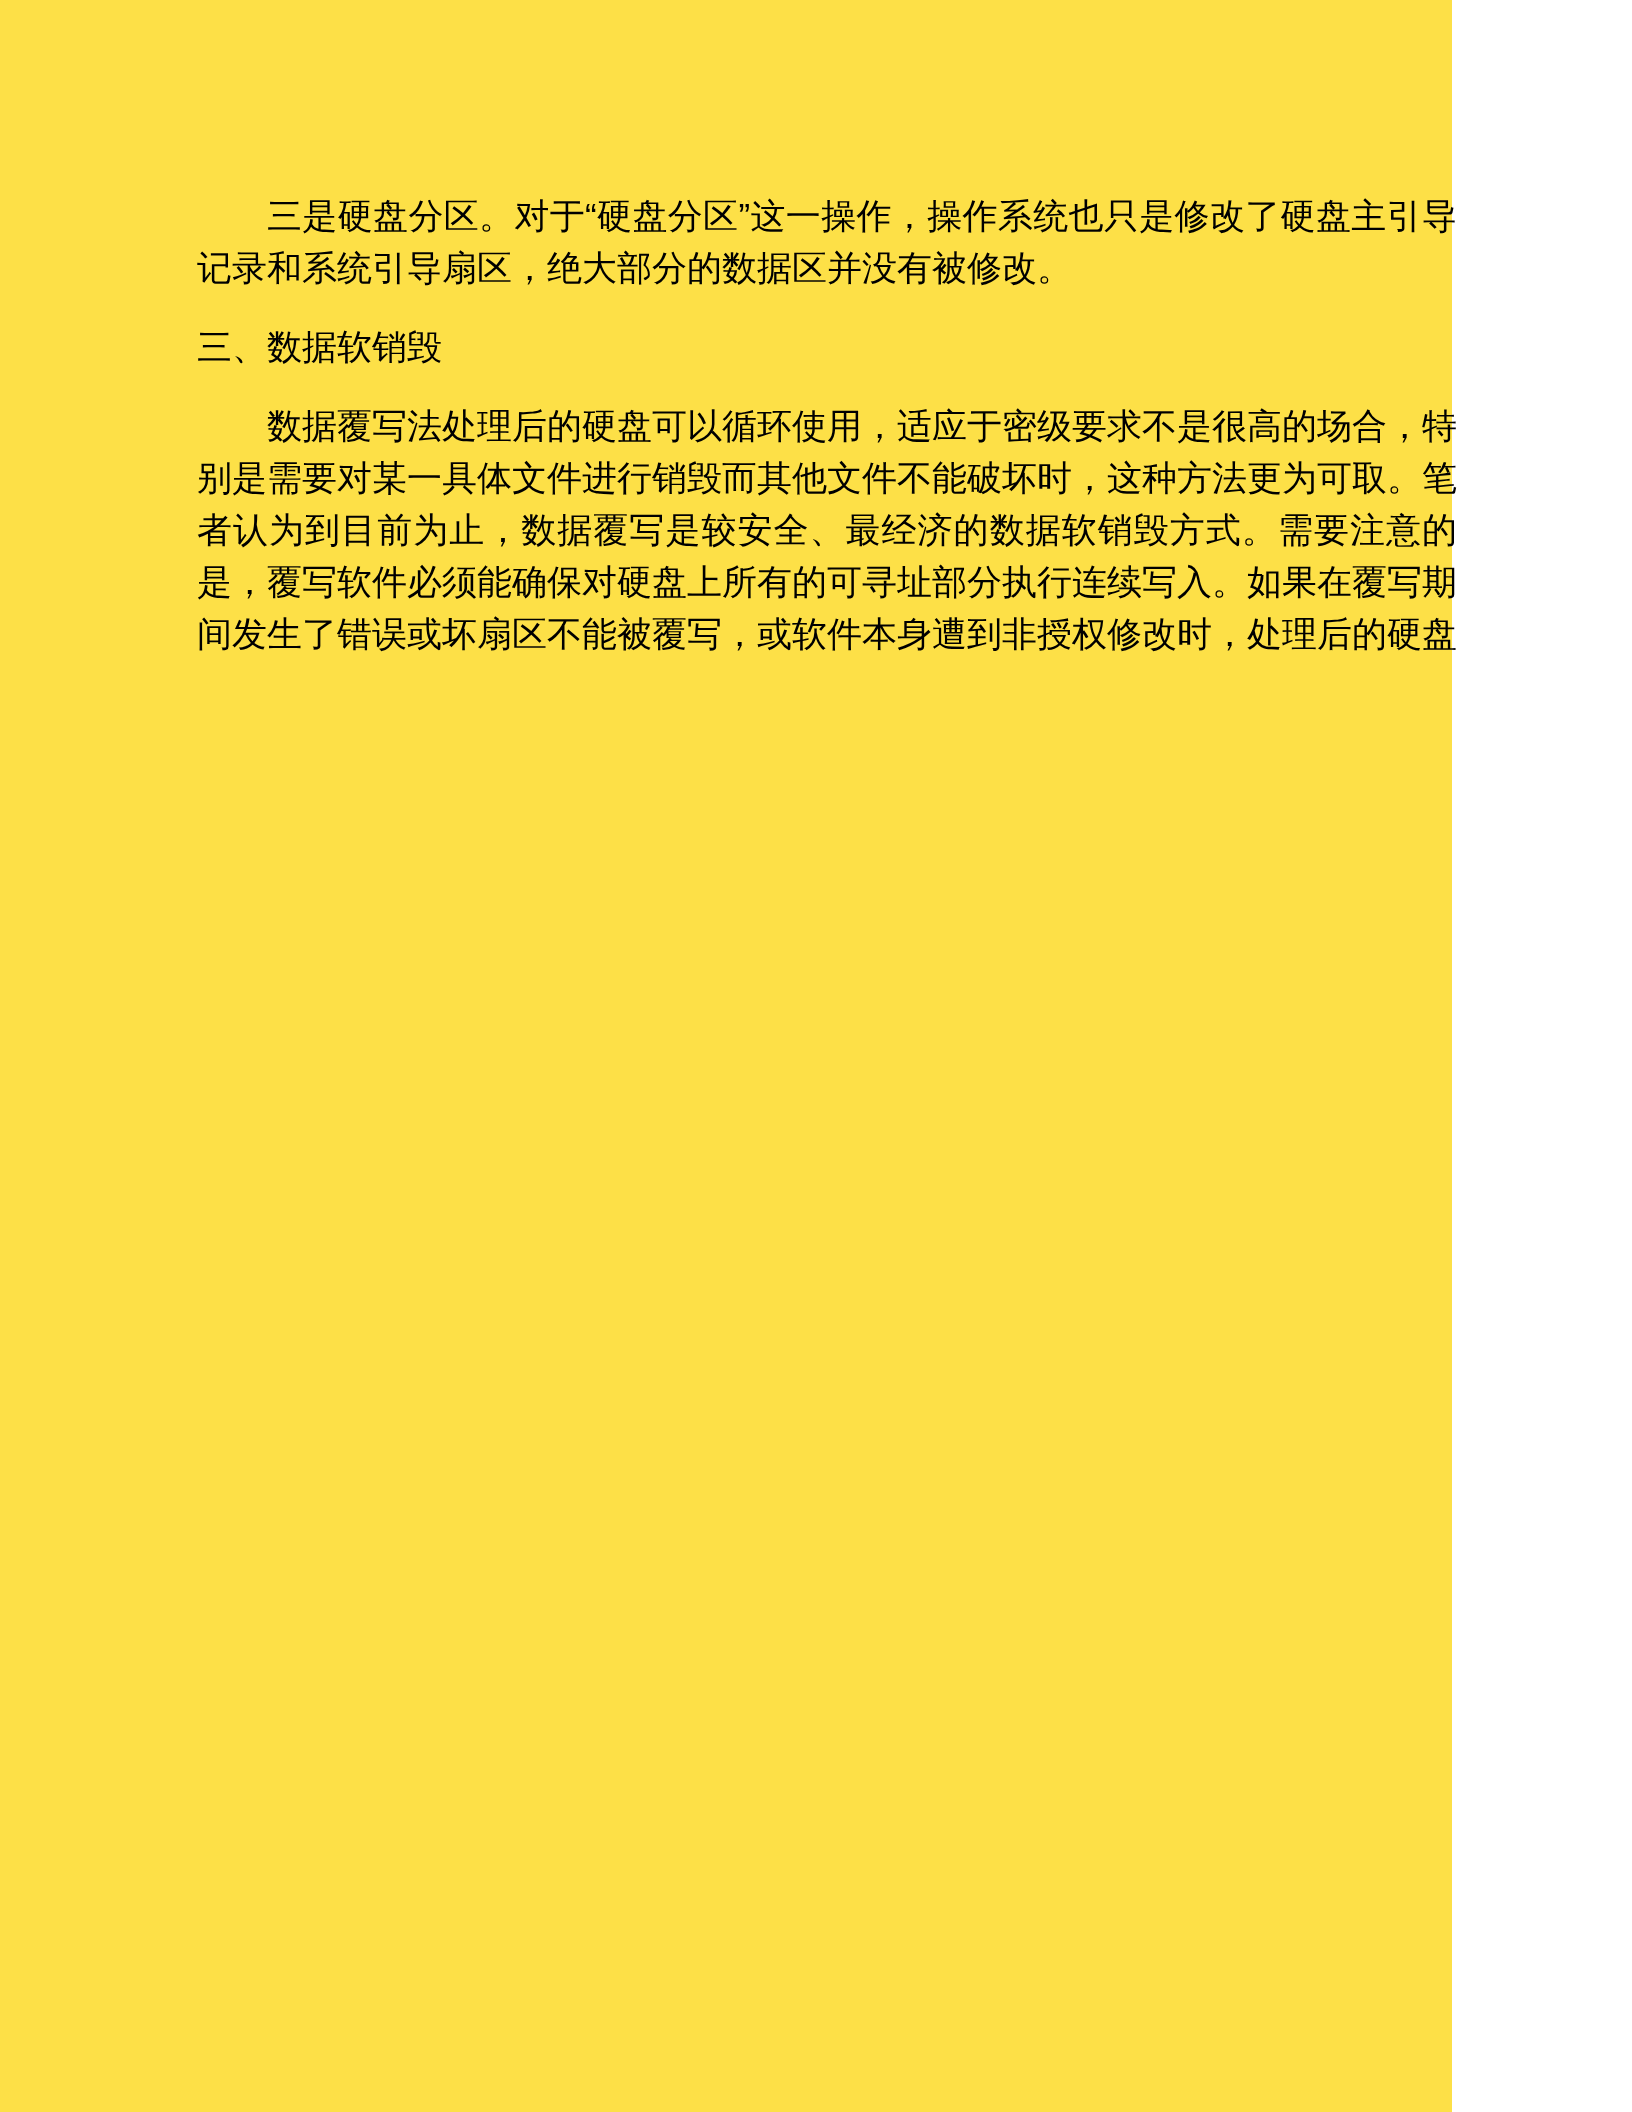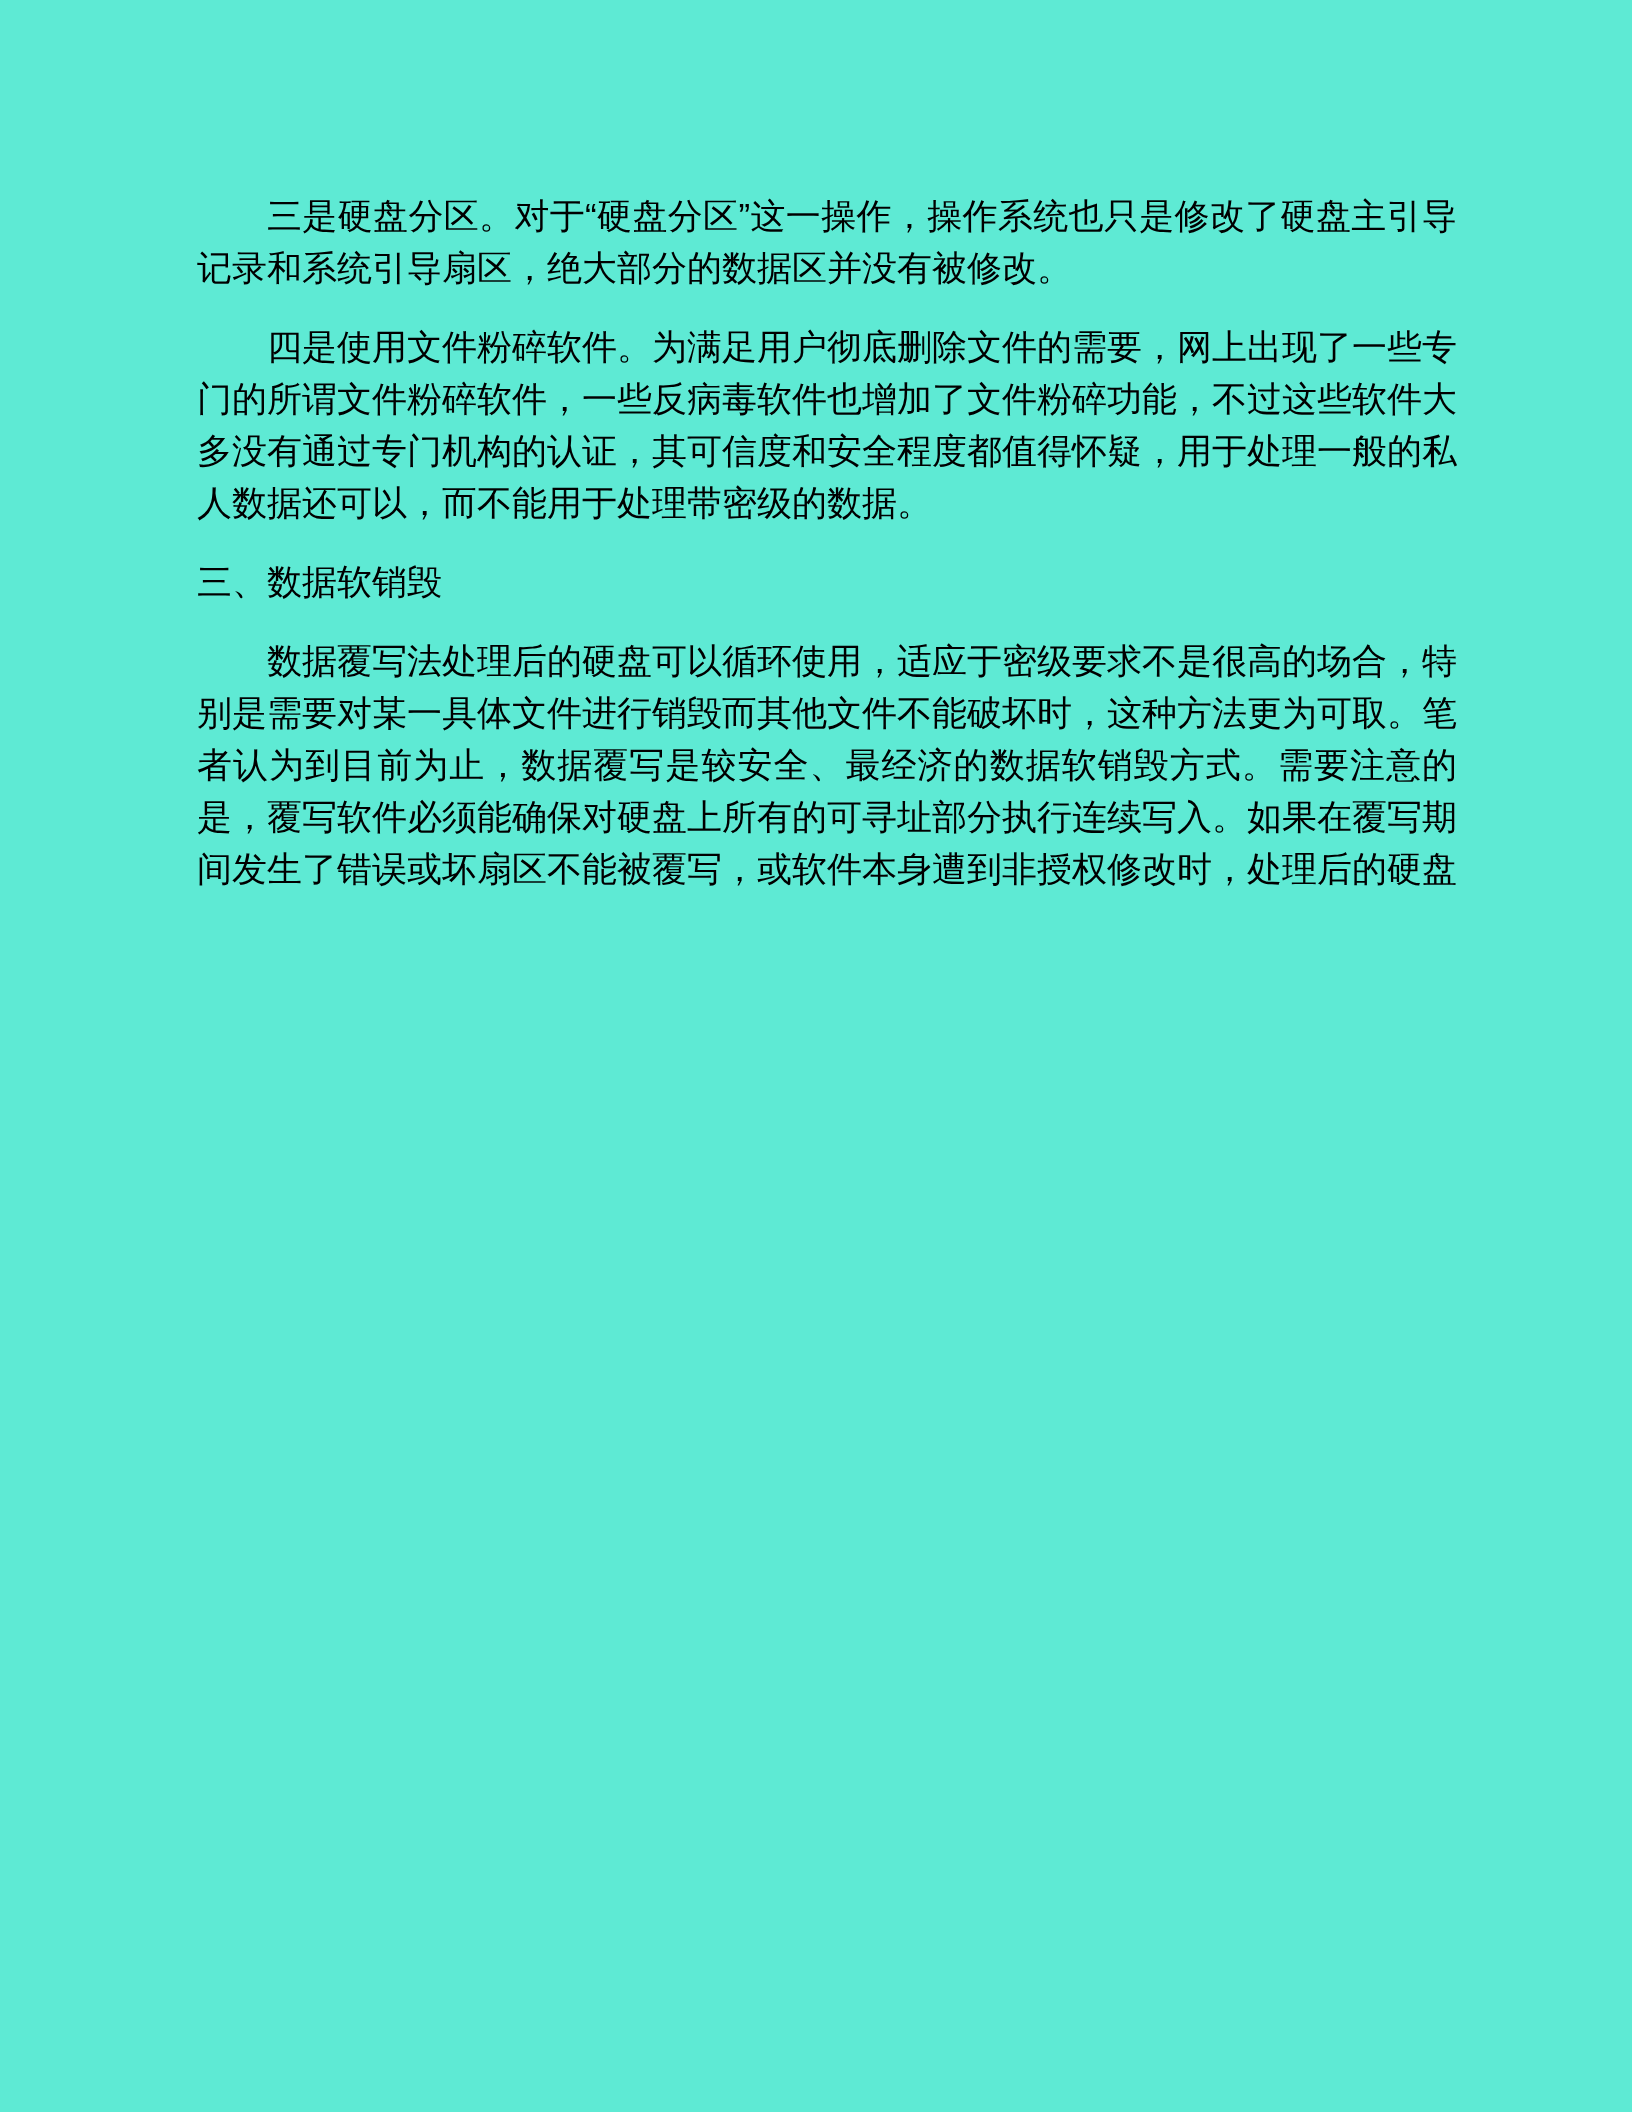--- a/index.html
+++ b/index.html
@@ -7,23 +7,23 @@
     padding: 0;
   }
   body {
     width: 1632px;
     height: 2112px;
     background: #ffffff;
     overflow: hidden;
   }
   .page {
     position: relative;
-    width: 1632px;
+    width: 1452px;
     height: 2112px;
-    background: #5eead4;
+    background: #fde047;
     color: #000000;
     font-family: "Liberation Sans", "DejaVu Sans", sans-serif;
   }
   .content {
     position: absolute;
     left: 197px;
     top: 190px;
     width: 1260px;
     font-size: 35px;
     line-height: 52px;
@@ -45,17 +45,16 @@
   .para:last-child {
     margin-bottom: 8px;
   }
 </style>
 </head>
 <body>
 
 <div class="page">
   <div class="content">
     <p class="para">三是硬盘分区。对于“硬盘分区”这一操作，操作系统也只是修改了硬盘主引导记录和系统引导扇区，绝大部分的数据区并没有被修改。</p>
-    <p class="para">四是使用文件粉碎软件。为满足用户彻底删除文件的需要，网上出现了一些专门的所谓文件粉碎软件，一些反病毒软件也增加了文件粉碎功能，不过这些软件大多没有通过专门机构的认证，其可信度和安全程度都值得怀疑，用于处理一般的私人数据还可以，而不能用于处理带密级的数据。</p>
     <h2 class="heading">三、数据软销毁</h2>
     <p class="para">数据覆写法处理后的硬盘可以循环使用，适应于密级要求不是很高的场合，特别是需要对某一具体文件进行销毁而其他文件不能破坏时，这种方法更为可取。笔者认为到目前为止，数据覆写是较安全、最经济的数据软销毁方式。需要注意的是，覆写软件必须能确保对硬盘上所有的可寻址部分执行连续写入。如果在覆写期间发生了错误或坏扇区不能被覆写，或软件本身遭到非授权修改时，处理后的硬盘</p>
   </div>
 </div>
 
 </body></html>

